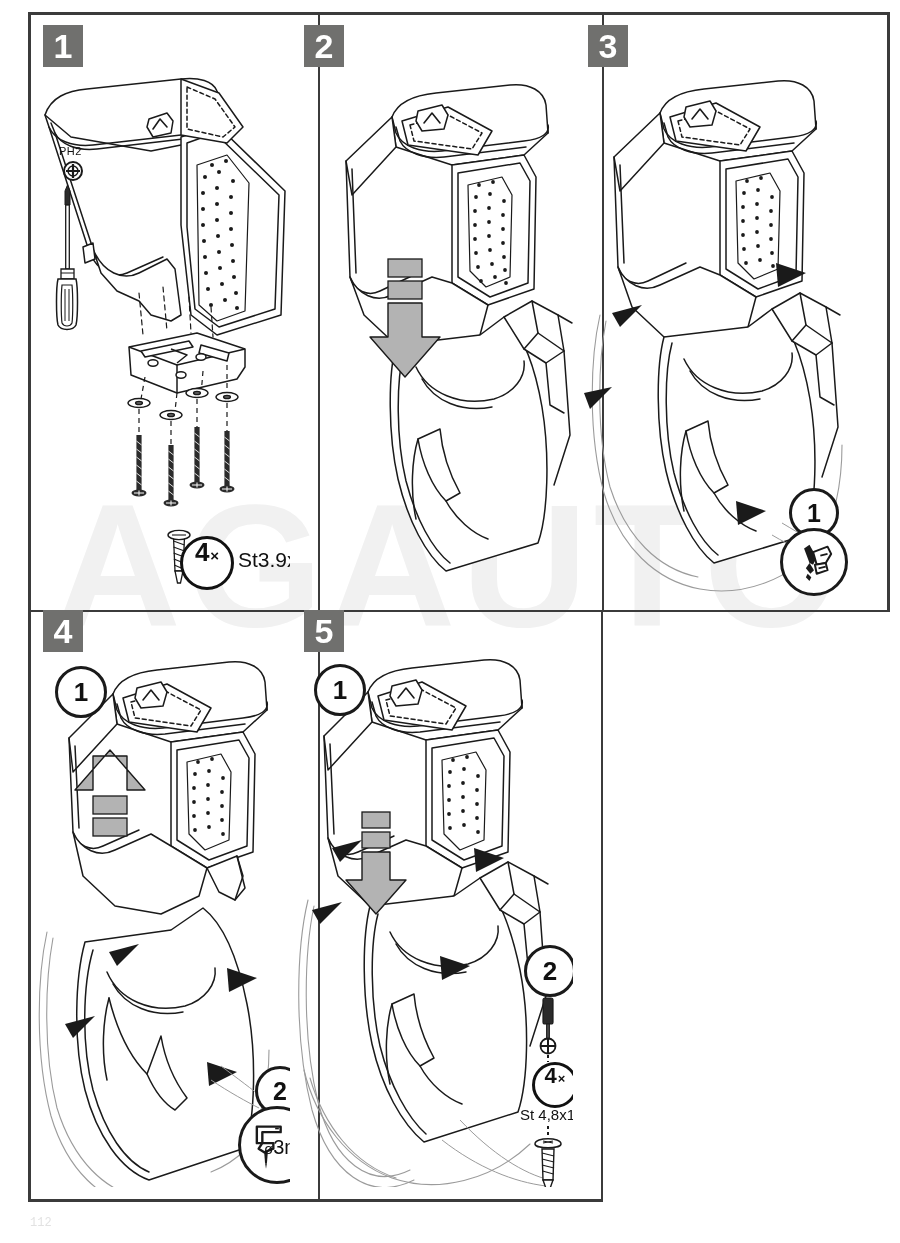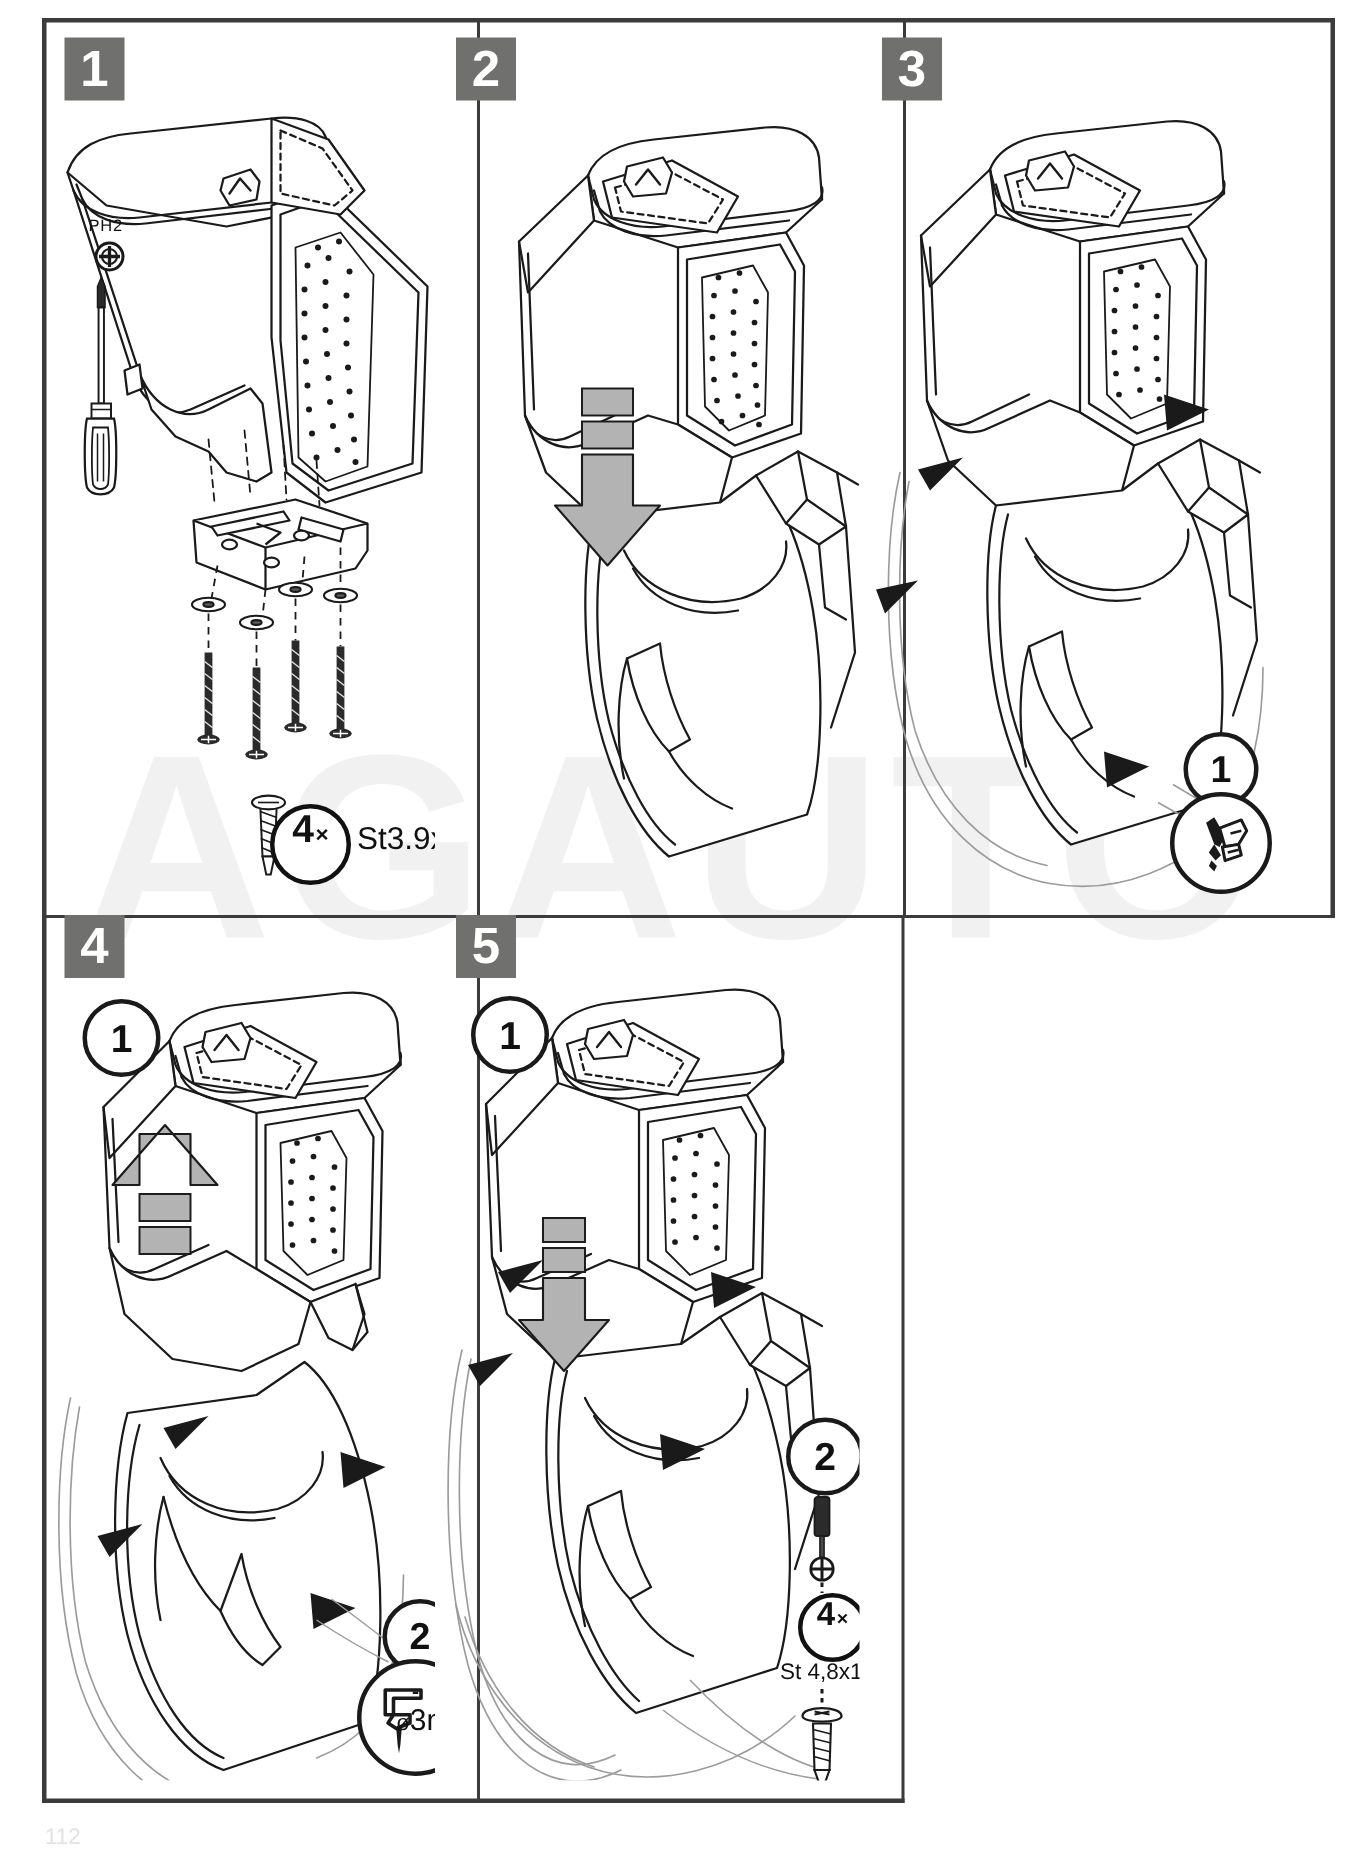--- a/index.html
+++ b/index.html
@@ -153,22 +153,22 @@
     left: 0; top: 0;
     width: 100%;
     height: 100%;
     z-index: 4;
   }
 
   .page-number {
     position: absolute;
     left: 30px;
     top: 1216px;
-    font-family: Liberation Sans, sans-serif;
-    font-size: 15px;
+    font-family: Liberation Mono, monospace;
+    font-size: 12px;
     color: #e2e2e2;
     z-index: 2;
   }
 </style>
 </head>
 <body>
 
 <div class="page">
 
   <div class="watermark">AGAUTO</div>

